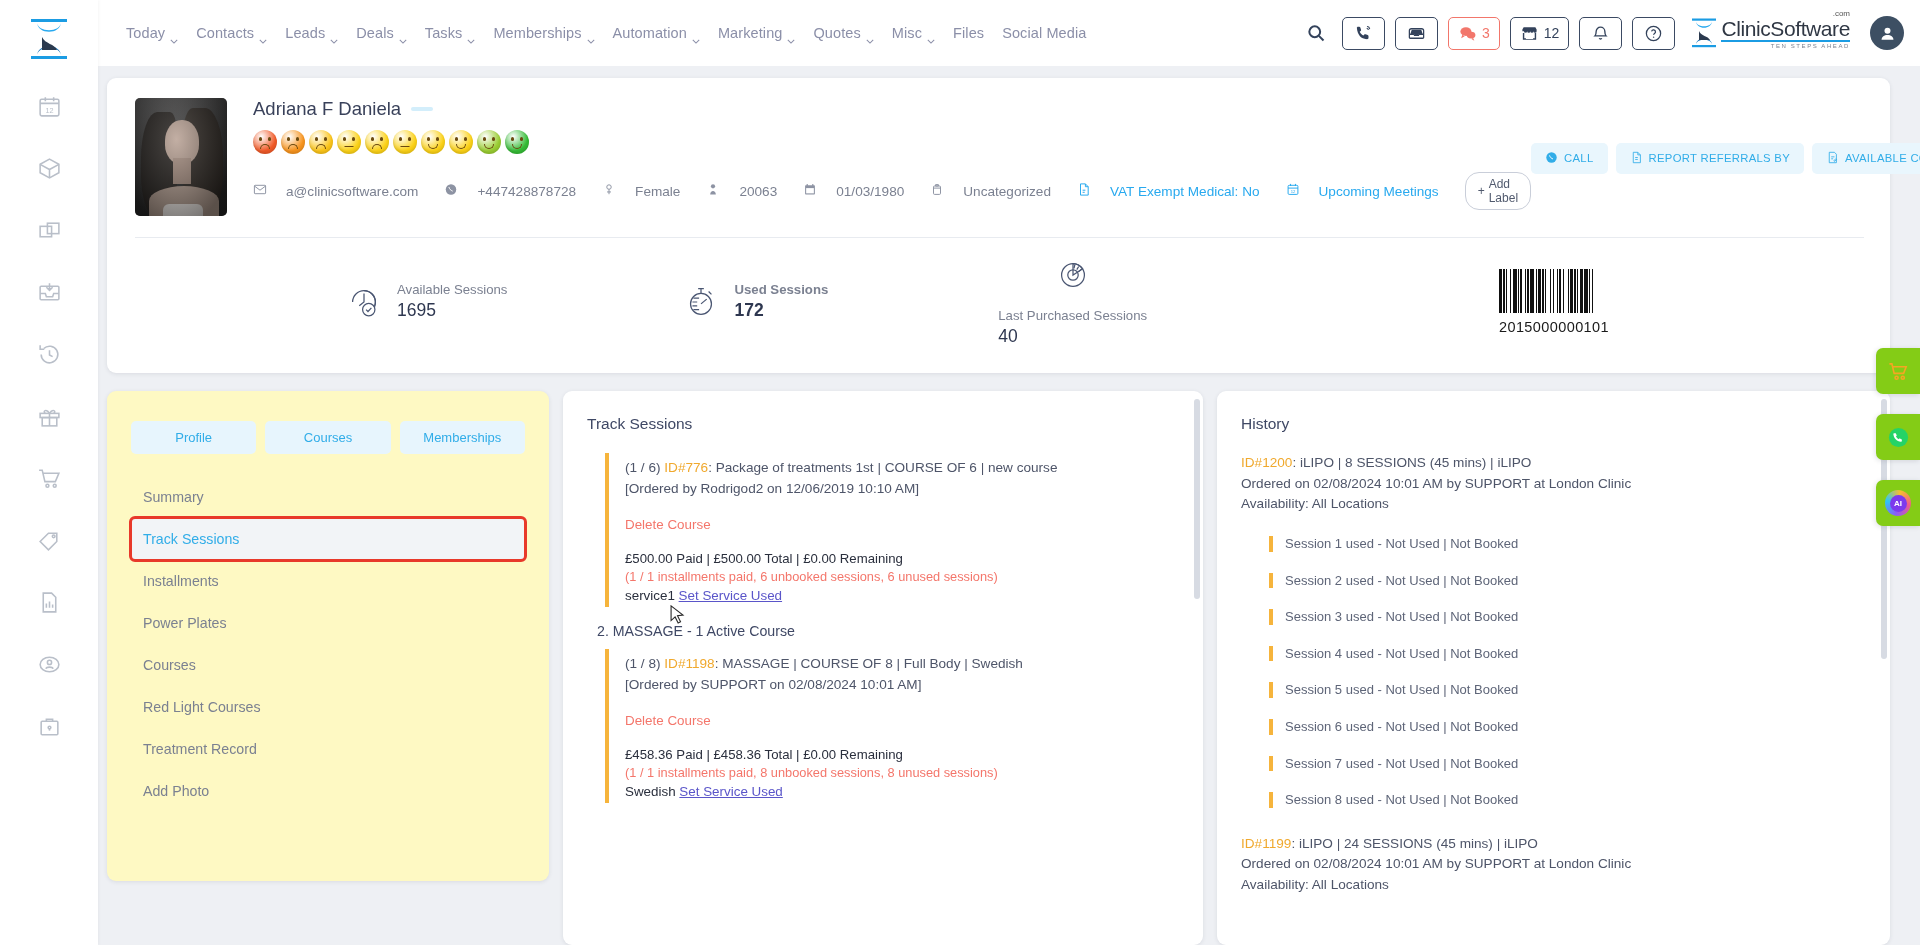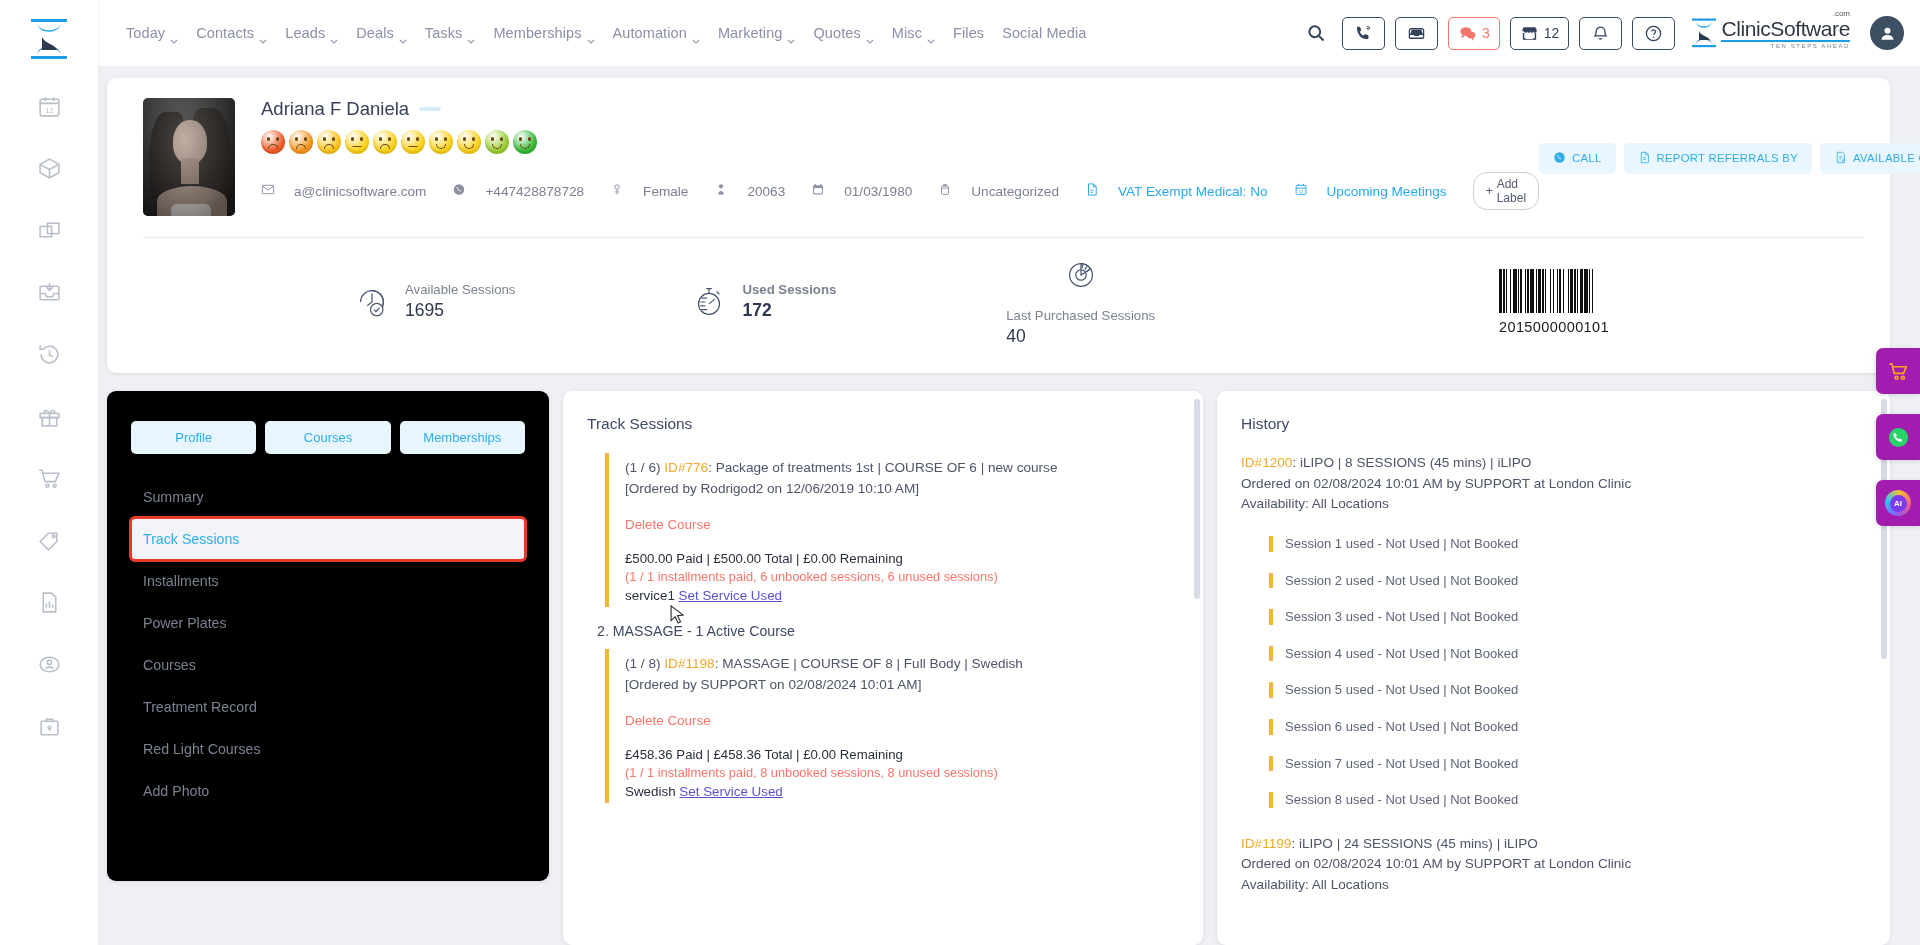--- a/index.html
+++ b/index.html
@@ -77,21 +77,21 @@
   
   #page { position: absolute; left: 98px; top: 66px; right: 0; bottom: 0; overflow: hidden; }
 
   .card {
     background: #fff; border-radius: 9px; box-shadow: 0 1px 4px rgba(40,50,70,.10);
   }
 
   
   #profile-card {
     position: absolute; left: 9px; top: 12px; right: 30px; height: 295px;
-    padding: 20px 26px 0 36px;
+    padding: 20px 26px 0 28px;
   }
   #profile-top { display: flex; }
   #avatar-photo {
     width: 92px; height: 118px; border-radius: 5px; flex: none;
     background: linear-gradient(165deg,#5b5a5a 0%,#3a3a3a 40%,#262626 100%);
     overflow: hidden; position: relative; cursor: pointer;
   }
   #avatar-photo .hairL { position:absolute; left:6px; top:14px; width:36px; height:104px; background:#2b2724; border-radius:45% 20% 30% 40%; }
   #avatar-photo .hairR { position:absolute; right:4px; top:10px; width:40px; height:108px; background:#332d28; border-radius:25% 45% 40% 30%; }
   #avatar-photo .face { position:absolute; left:30px; top:22px; width:34px; height:44px; background:#b9a295; border-radius:48% 48% 44% 44%; }
@@ -140,21 +140,21 @@
   .stat .lbl { font-size: 13.2px; color: #7b8191; }
   .stat .val { font-size: 17.5px; color: #2e3750; margin-top: 3px; }
   #stat1 { margin-left: 210px; } #stat2 { margin-left: 175px; font-weight: bold; } #stat3 { margin-left: 170px; flex-direction: column; }
   #barcode-wrap { margin-left: auto; margin-right: 255px; text-align: center; }
   #barcode { display: flex; align-items: flex-end; height: 44px; gap: 0; }
   #barcode i { display: block; height: 44px; background: #111; }
   #barcode-num { font-size: 14.5px; color: #1a1a1a; margin-top: 6px; letter-spacing: .4px; }
 
   
   #panels { position: absolute; left: 9px; top: 325px; right: 30px; bottom: 0; display: flex; gap: 14px; }
-  #left-panel { width: 442px; flex: none; border-radius: 9px; background: #000000; box-shadow: 0 1px 4px rgba(40,50,70,.10); padding: 30px 24px 16px 24px; height: 490px; }
+  #left-panel { width: 442px; flex: none; border-radius: 9px; background: #fef9c3; box-shadow: 0 1px 4px rgba(40,50,70,.10); padding: 30px 24px 16px 24px; height: 490px; }
   #ltabs { display: flex; gap: 9px; }
   .ltab {
     background: #e7f5fd; color: #31ade8; border-radius: 5px; padding: 9px 0;
     font-size: 13px; text-align: center; cursor: pointer; flex: 1;
   }
   #lmenu { margin-top: 22px; }
   .lmenu-item {
     font-size: 14.2px; color: #7b8191; padding: 13px 12px; cursor: pointer; border-radius: 3px;
   }
   .lmenu-item.active { background: #f2f4f7; color: #31ade8; }
@@ -180,21 +180,21 @@
   .hist-sess {
     border-left: 4px solid #f6b43c; padding: 0 0 0 12px; margin: 21px 0 0 28px;
     font-size: 13px; color: #5e6578; line-height: 1.2;
   }
   .hist-block { margin-bottom: 8px; }
   .hist-block + .hist-block { margin-top: 26px; }
 
   
   #floaters { position: absolute; right: 0; top: 282px; width: 44px; z-index: 40; }
   .floater {
-    width: 44px; height: 46px; background: #a21caf; border-radius: 7px 0 0 7px;
+    width: 44px; height: 46px; background: #84cc16; border-radius: 7px 0 0 7px;
     box-shadow: -1px 1px 5px rgba(40,50,70,.14);
     display: flex; align-items: center; justify-content: center; margin-bottom: 20px; cursor: pointer;
   }
   .floater svg { width: 23px; height: 23px; }
   #ai-badge {
     width: 26px; height: 26px; border-radius: 50%;
     background: conic-gradient(from 10deg,#f7c02e,#f05a8c,#8b5cf6,#2ec5f6,#f7c02e);
     display: flex; align-items: center; justify-content: center;
     font-size: 9px; color: #fff; font-weight: bold; position: relative;
   }
@@ -736,23 +736,23 @@
      <span>Summary</span></div>
           <div class="lmenu-item active highlight">
      <span>Track Sessions</span></div>
           <div class="lmenu-item">
      <span>Installments</span></div>
           <div class="lmenu-item">
      <span>Power Plates</span></div>
           <div class="lmenu-item">
      <span>Courses</span></div>
           <div class="lmenu-item">
+     <span>Red Light Courses</span></div>
+          <div class="lmenu-item">
      <span>Treatment Record</span></div>
-          <div class="lmenu-item">
-     <span>Red Light Courses</span></div>
           <div class="lmenu-item">
      <span>Add Photo</span></div>
         </div>
     </div>
 
     <div id="mid-panel">
       <div class="panel-head">Track Sessions</div>
       <div class="panel-body" id="courses-body">
           <div>
      <div class="course-box">

